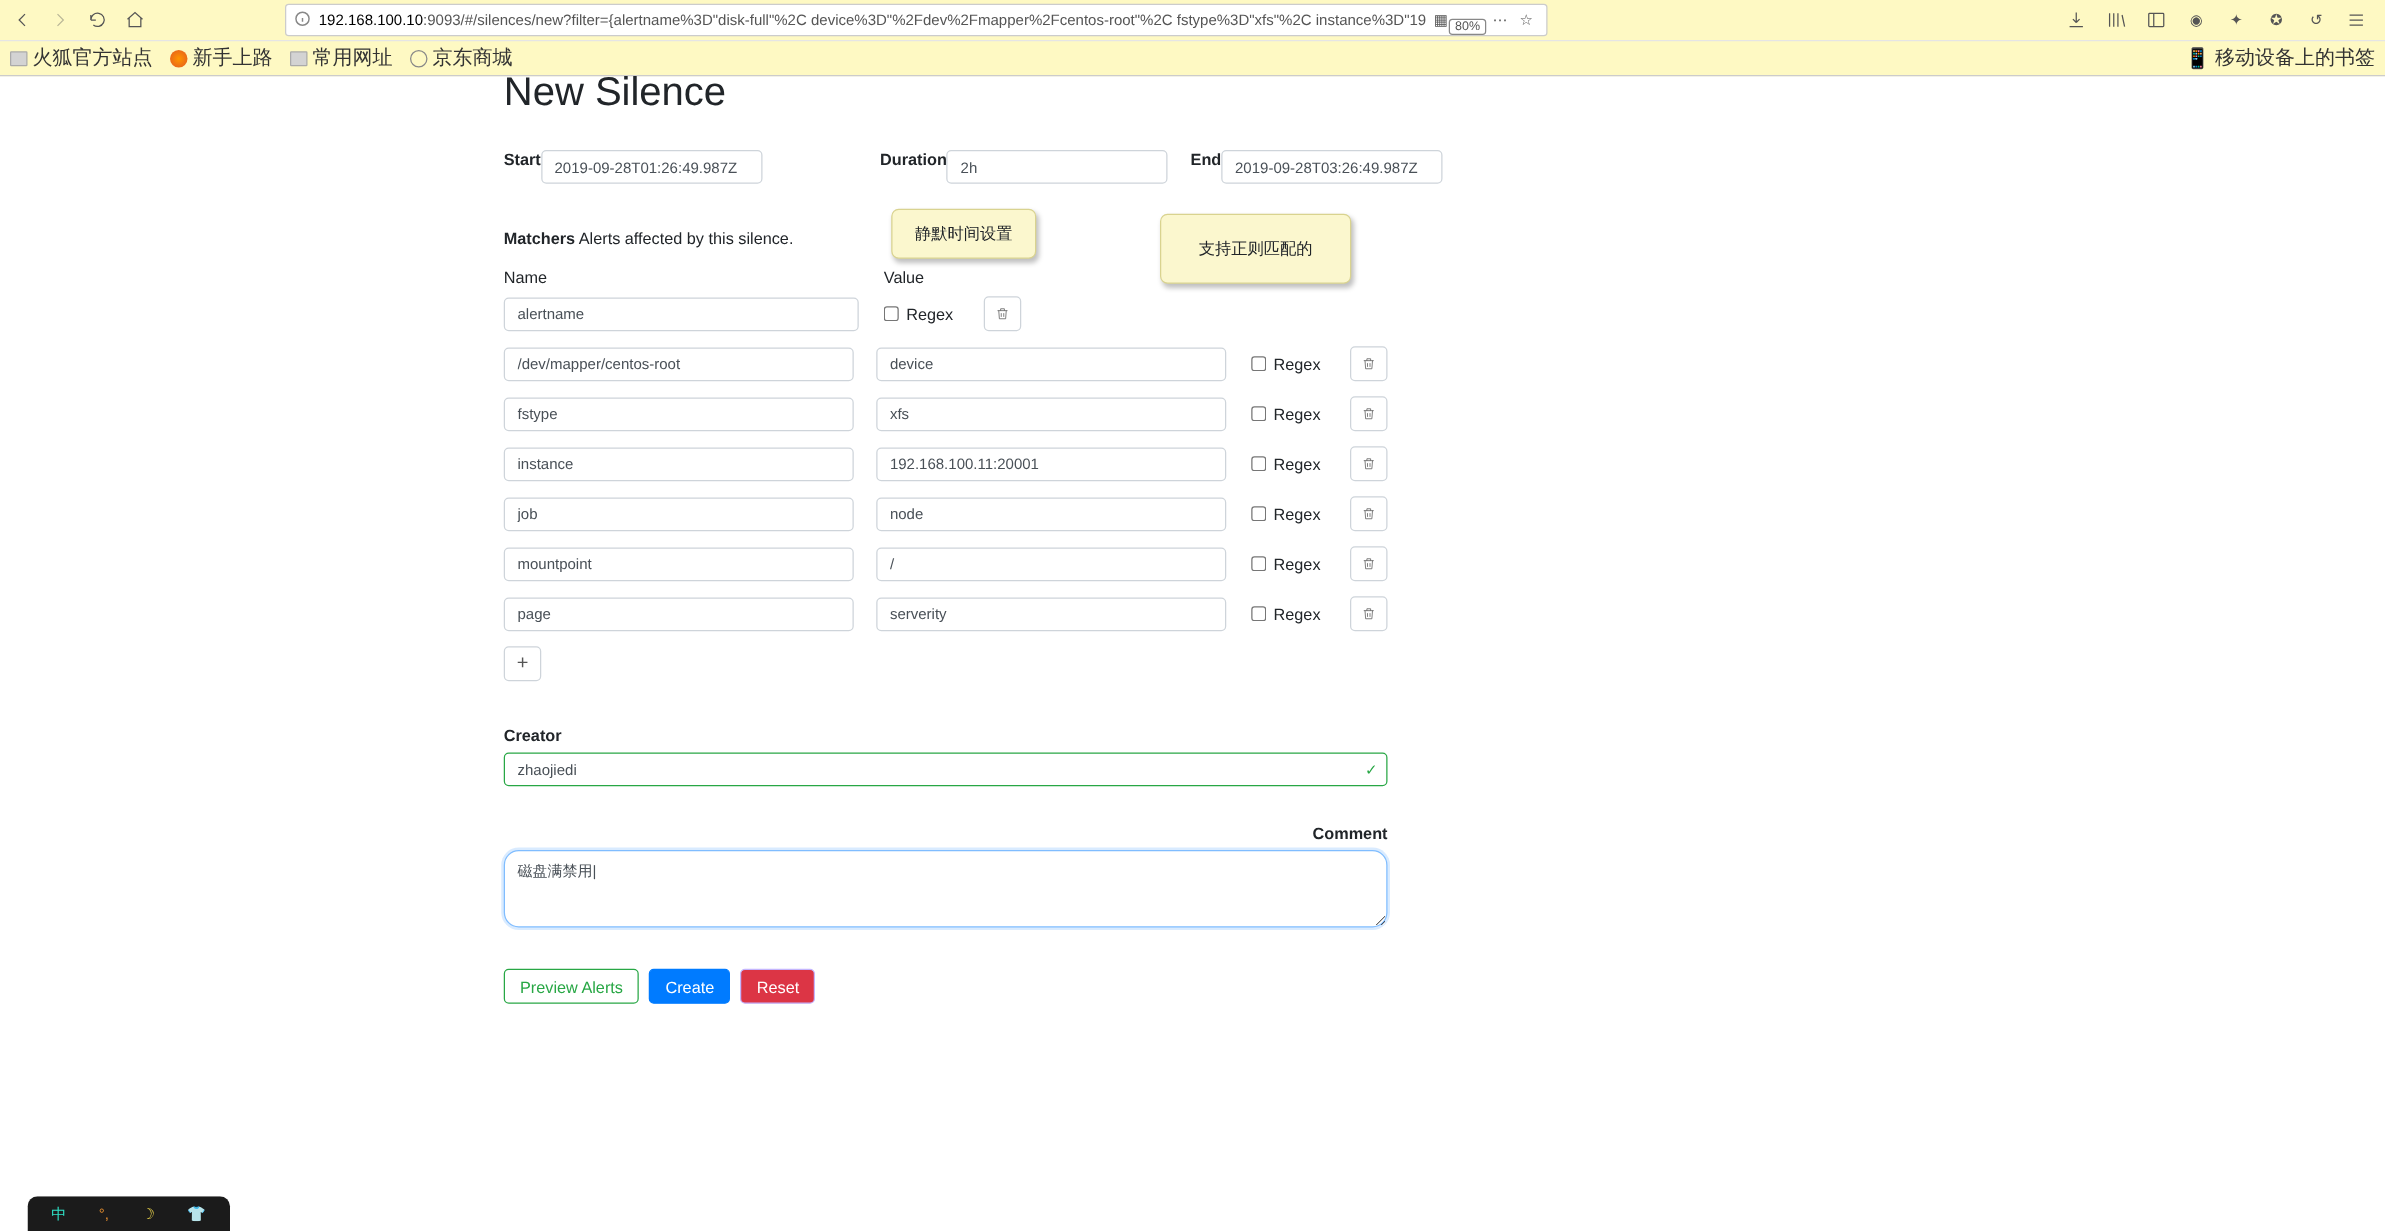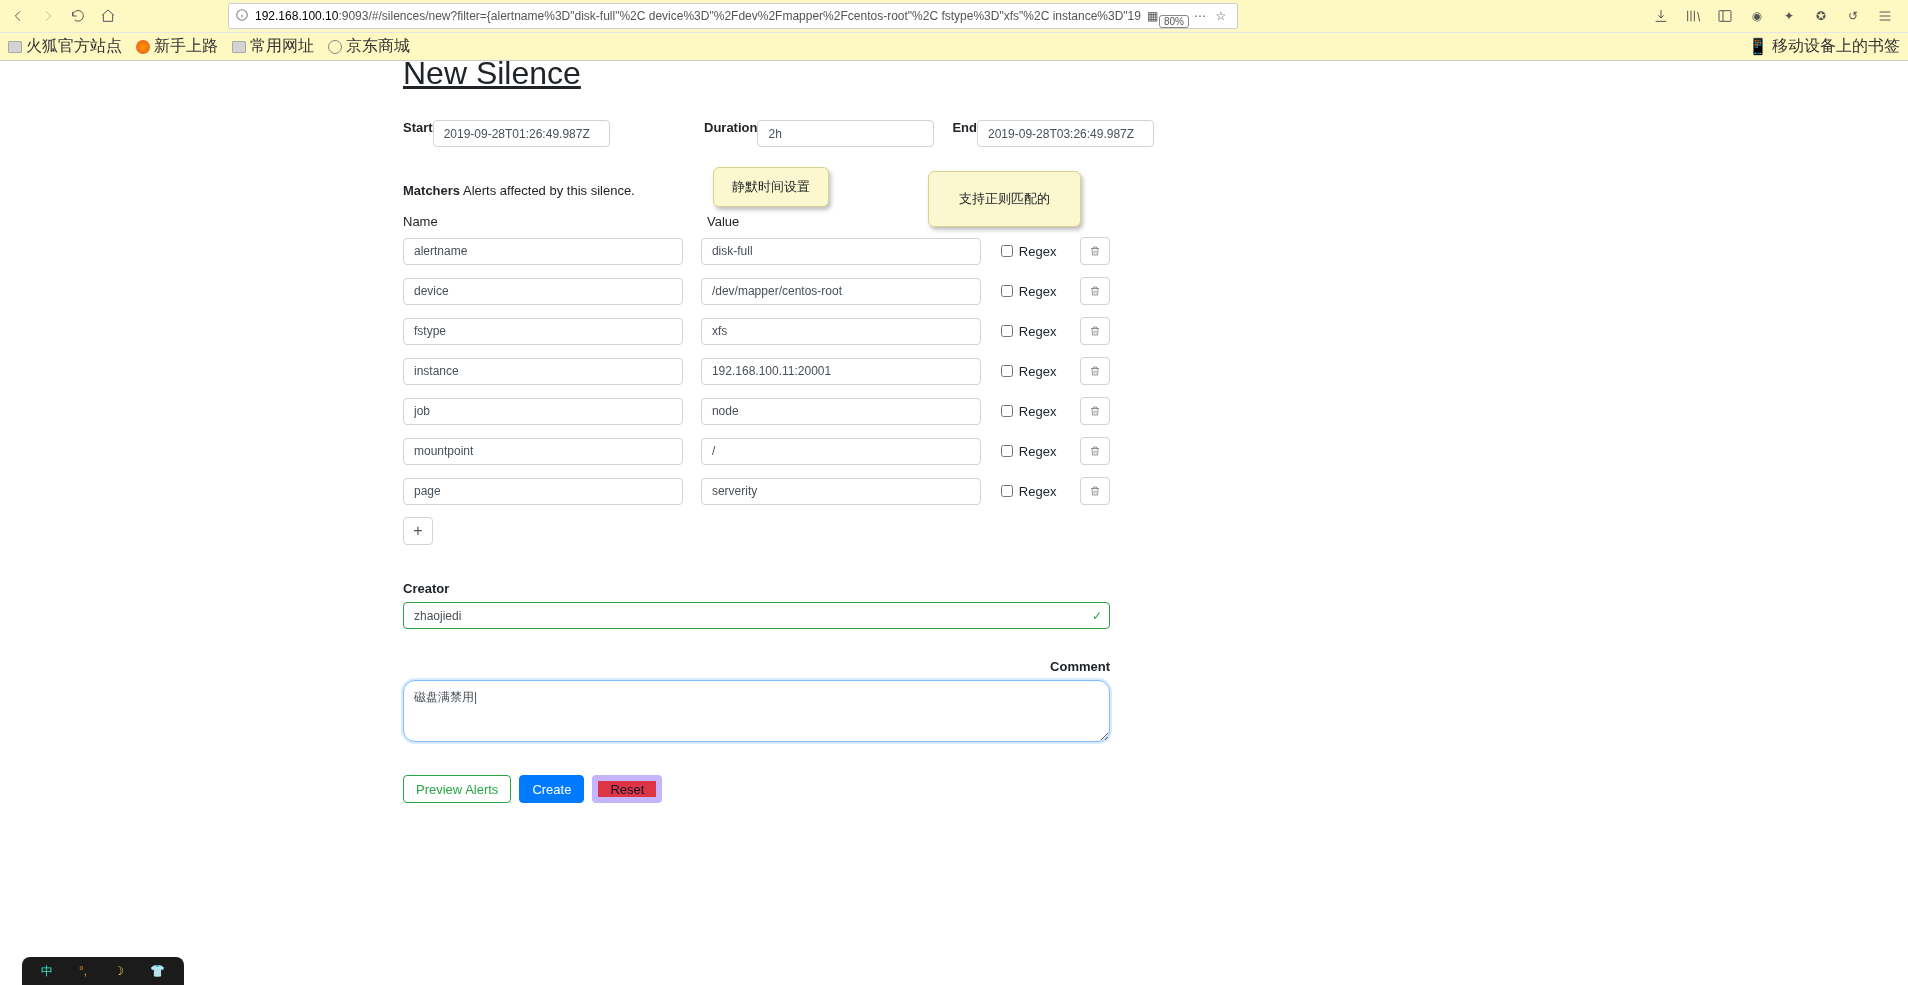--- a/index.html
+++ b/index.html
@@ -45,21 +45,21 @@
 .creator-group { margin-top: 36px; }
 .creator-input-wrap { position: relative; }
 .input.creator { width: 707px; border-color: #28a745; }
 .check-icon { position:absolute; right:8px; top:50%; transform:translateY(-50%); color:#28a745; }
 .comment-group { margin-top: 30px; }
 .textarea { width: 707px; height: 62px; border:1px solid #80bdff; border-radius:12px; padding:8px 10px; font-size:12px; font-family:inherit; color:#495057; resize: both; box-shadow: 0 0 0 2px rgba(0,123,255,.15); }
 .btn-row { margin-top: 30px; display:flex; gap:8px; }
 .btn { height: 28px; padding: 0 12px; border-radius:4px; font-size:13px; display:flex; align-items:center; cursor:pointer; }
 .btn-outline { border:1px solid #28a745; color:#28a745; background:#fff; }
 .btn-primary { border:1px solid #007bff; background:#007bff; color:#fff; }
-.btn-danger { border:6px solid #c4b5fd; background:#dc3545; color:#0f172a; }
+.btn-danger { border:1px solid #c4b5fd; background:#dc3545; color:#ffffff; }
 .note { position:absolute; background:#fbf7ce; border:1px solid #d9d38f; border-radius:6px; padding:10px 18px; font-size:13px; color:#212529; box-shadow: 2px 3px 4px rgba(0,0,0,0.25); }
 .note1 { left: 310px; top: 112px; }
 .note2 { left: 525px; top: 116px; padding: 18px 30px; }
 .ime-bar { position: fixed; left: 22px; bottom: 0; width: 162px; height: 28px; background: #1b1b1b; border-radius: 8px 8px 0 0; display:flex; align-items:center; justify-content:space-around; padding: 0 6px; }
 .ime-bar span { font-size: 12px; }
 .ime-cn { color:#2fe3c8; }
 .ime-dot { color:#e08b2e; }
 .ime-moon { color:#e8d24b; }
 .ime-shirt { color:#3ec77a; }
 </style>
@@ -146,21 +146,21 @@
       </div>
     <div class="bm-right">
         <span>📱</span>
         <span>移动设备上的书签</span>
       </div>
   </div>
 </div>
 
 <div class="content">
   <div class="container">
-    <h1 style="margin-top:-6px;text-decoration:underline;">New Silence</h1>
+    <h1 style="margin-top:-6px;">New Silence</h1>
 
     <div class="form-row">
       <div class="form-group fg-start">
         <label class="bold">Start</label>
         <input class="input" value="2019-09-28T01:26:49.987Z" style="">
       </div>
       <div class="form-group fg-duration">
         <label class="bold">Duration</label>
         <input class="input" value="2h" style="">
       </div>
@@ -175,34 +175,33 @@
 
     <div style="margin-top:36px;">
       <div class="section-label"><b>Matchers</b> <span>Alerts affected by this silence.</span></div>
       <div class="matcher-header">
         <div class="mh-name">Name</div>
         <div class="mh-value">Value</div>
       </div>
       <div id="matchers-list">
           <div class="matcher-row">
             <input class="input name" value="alertname" style="">
-            <input class="input value" value="disk-full" style="">
-            <label class="regex-wrap">
-              <input type="checkbox" style="">
-              <span>Regex</span>
-            </label>
-            <button class="del-btn">
-              <svg viewBox="0 0 24 24">
-                <path d="M4 7h16M9 7V4h6v3M6 7l1 13h10l1-13M10 11v6M14 11v6"></path>
-              </svg>
-            </button>
-          </div>
-          <div class="matcher-row">
+            <label class="regex-wrap">
+              <input type="checkbox" style="">
+              <span>Regex</span>
+            </label>
+            <button class="del-btn">
+              <svg viewBox="0 0 24 24">
+                <path d="M4 7h16M9 7V4h6v3M6 7l1 13h10l1-13M10 11v6M14 11v6"></path>
+              </svg>
+            </button>
+          </div>
+          <div class="matcher-row">
+            <input class="input value" value="/dev/mapper/centos-root" style="">
             <input class="input name" value="device" style="">
-            <input class="input value" value="/dev/mapper/centos-root" style="">
             <label class="regex-wrap">
               <input type="checkbox" style="">
               <span>Regex</span>
             </label>
             <button class="del-btn">
               <svg viewBox="0 0 24 24">
                 <path d="M4 7h16M9 7V4h6v3M6 7l1 13h10l1-13M10 11v6M14 11v6"></path>
               </svg>
             </button>
           </div>

